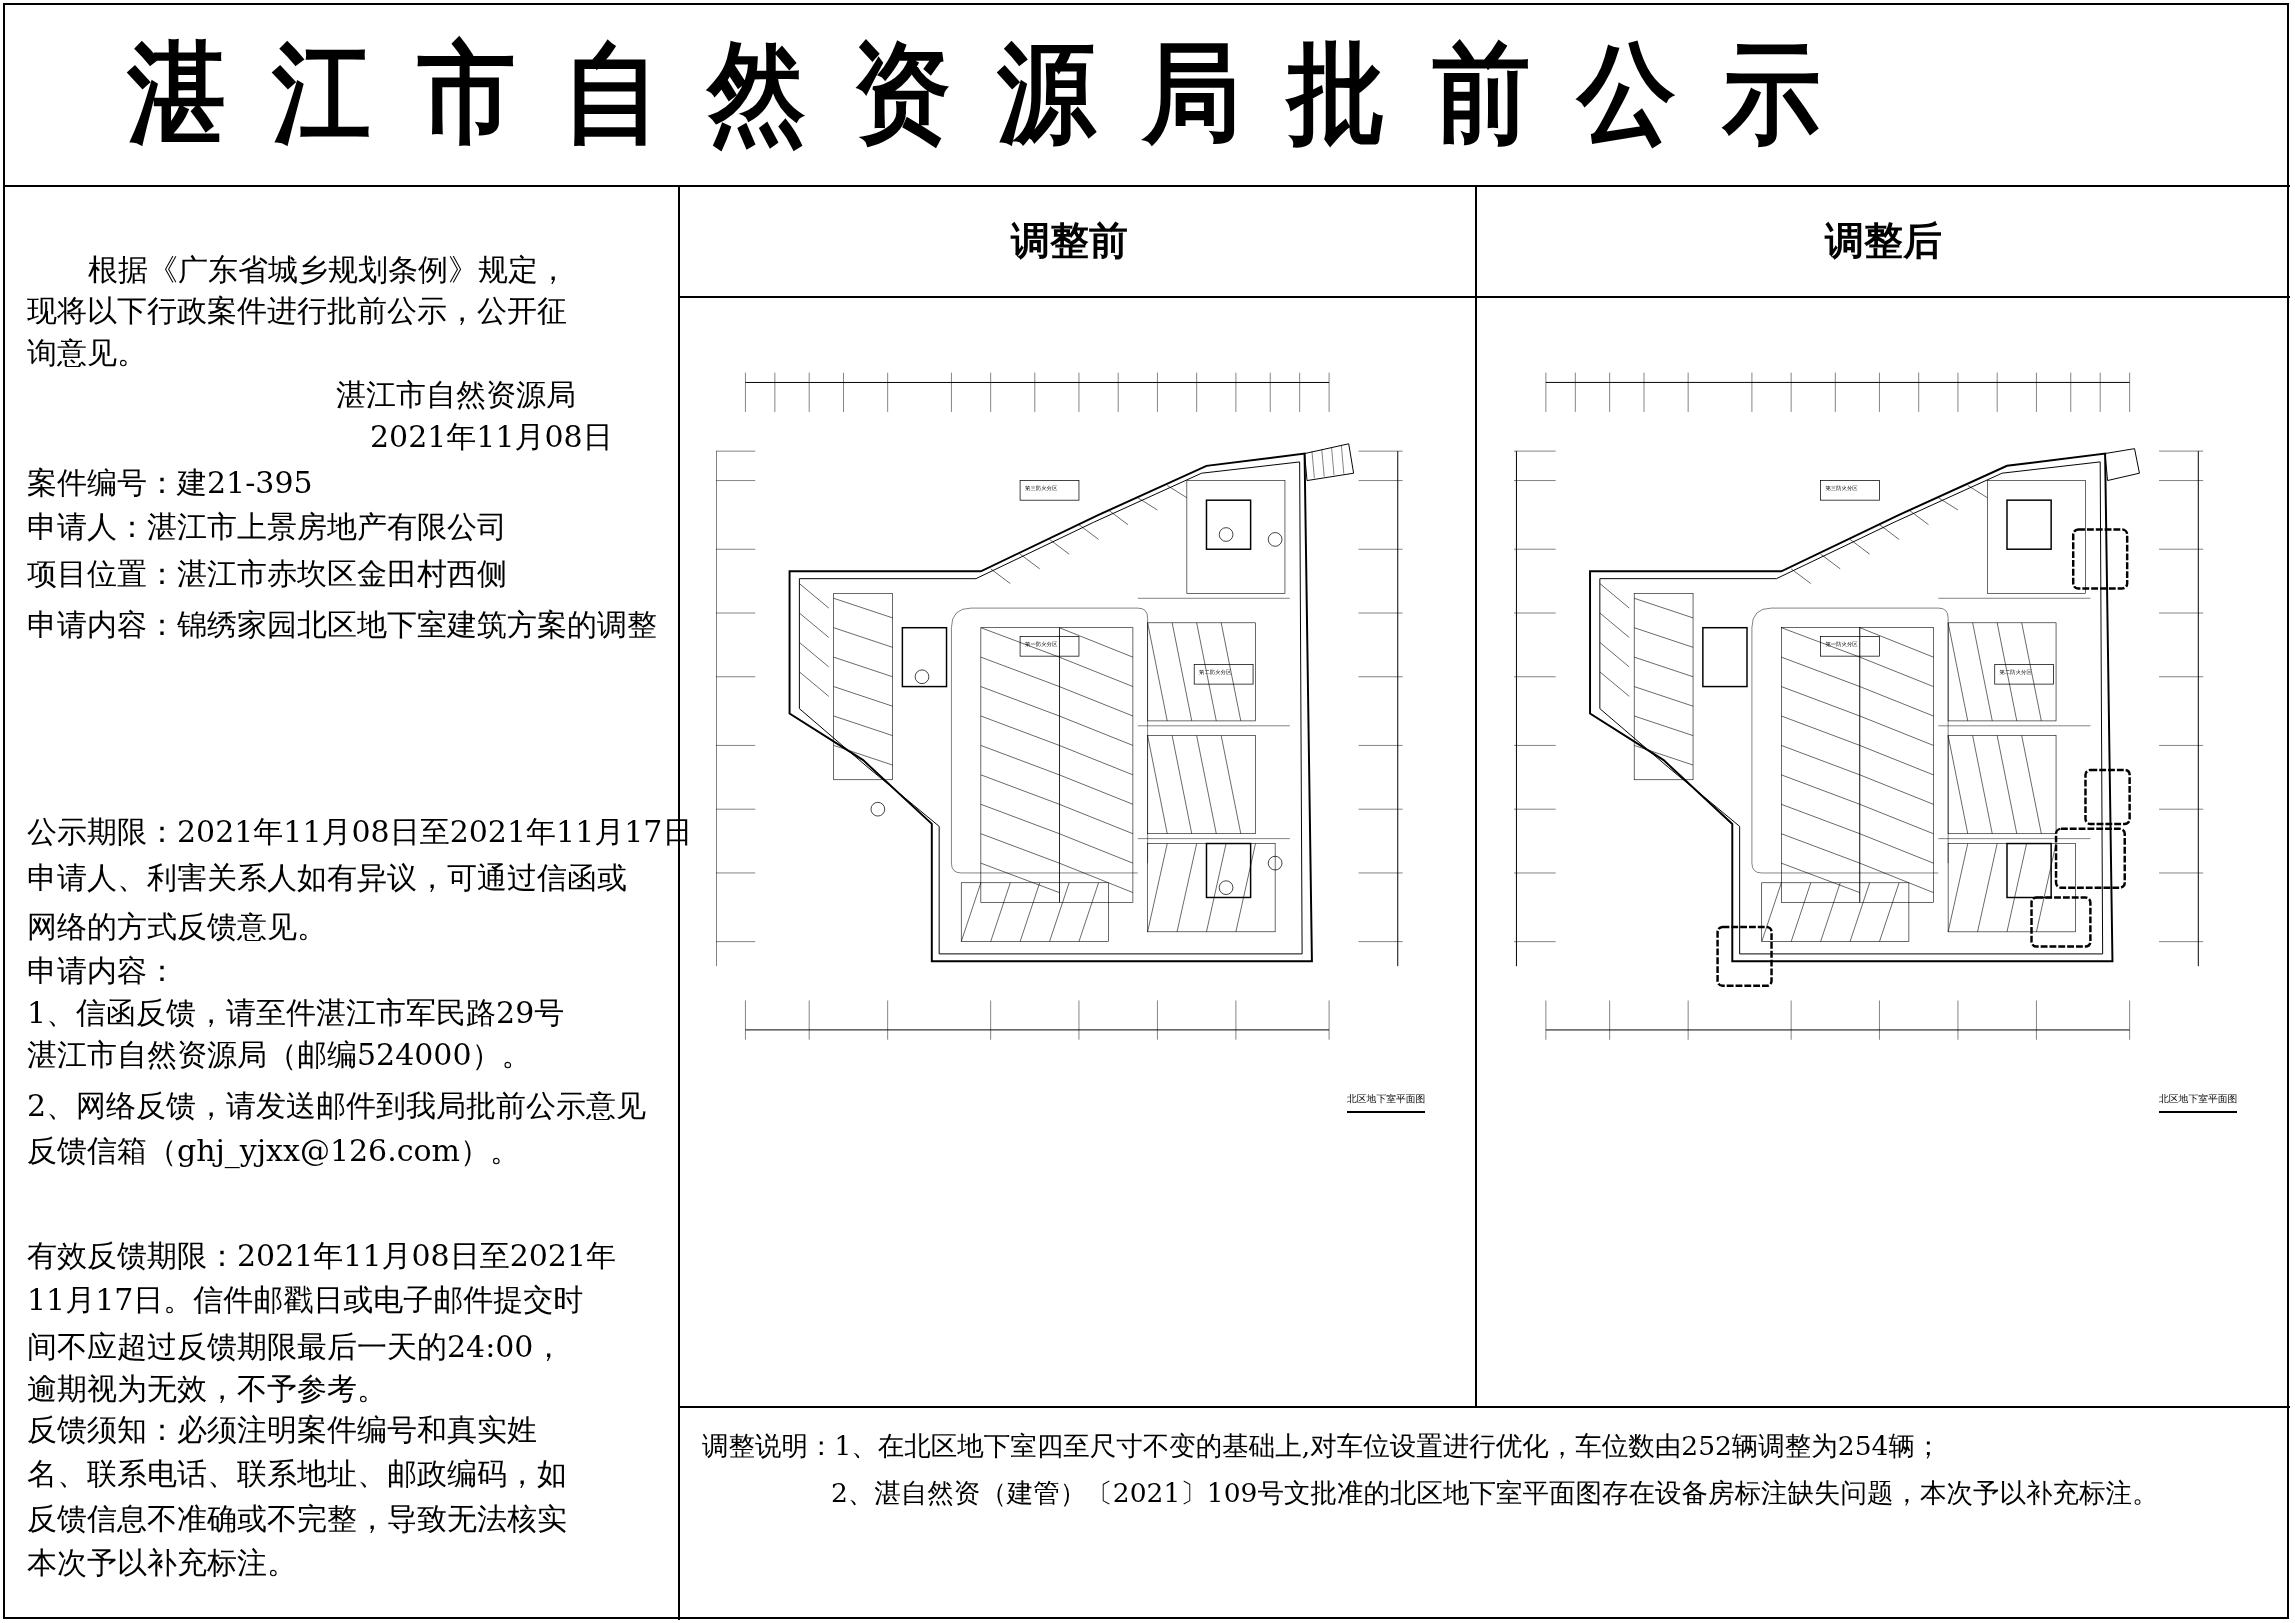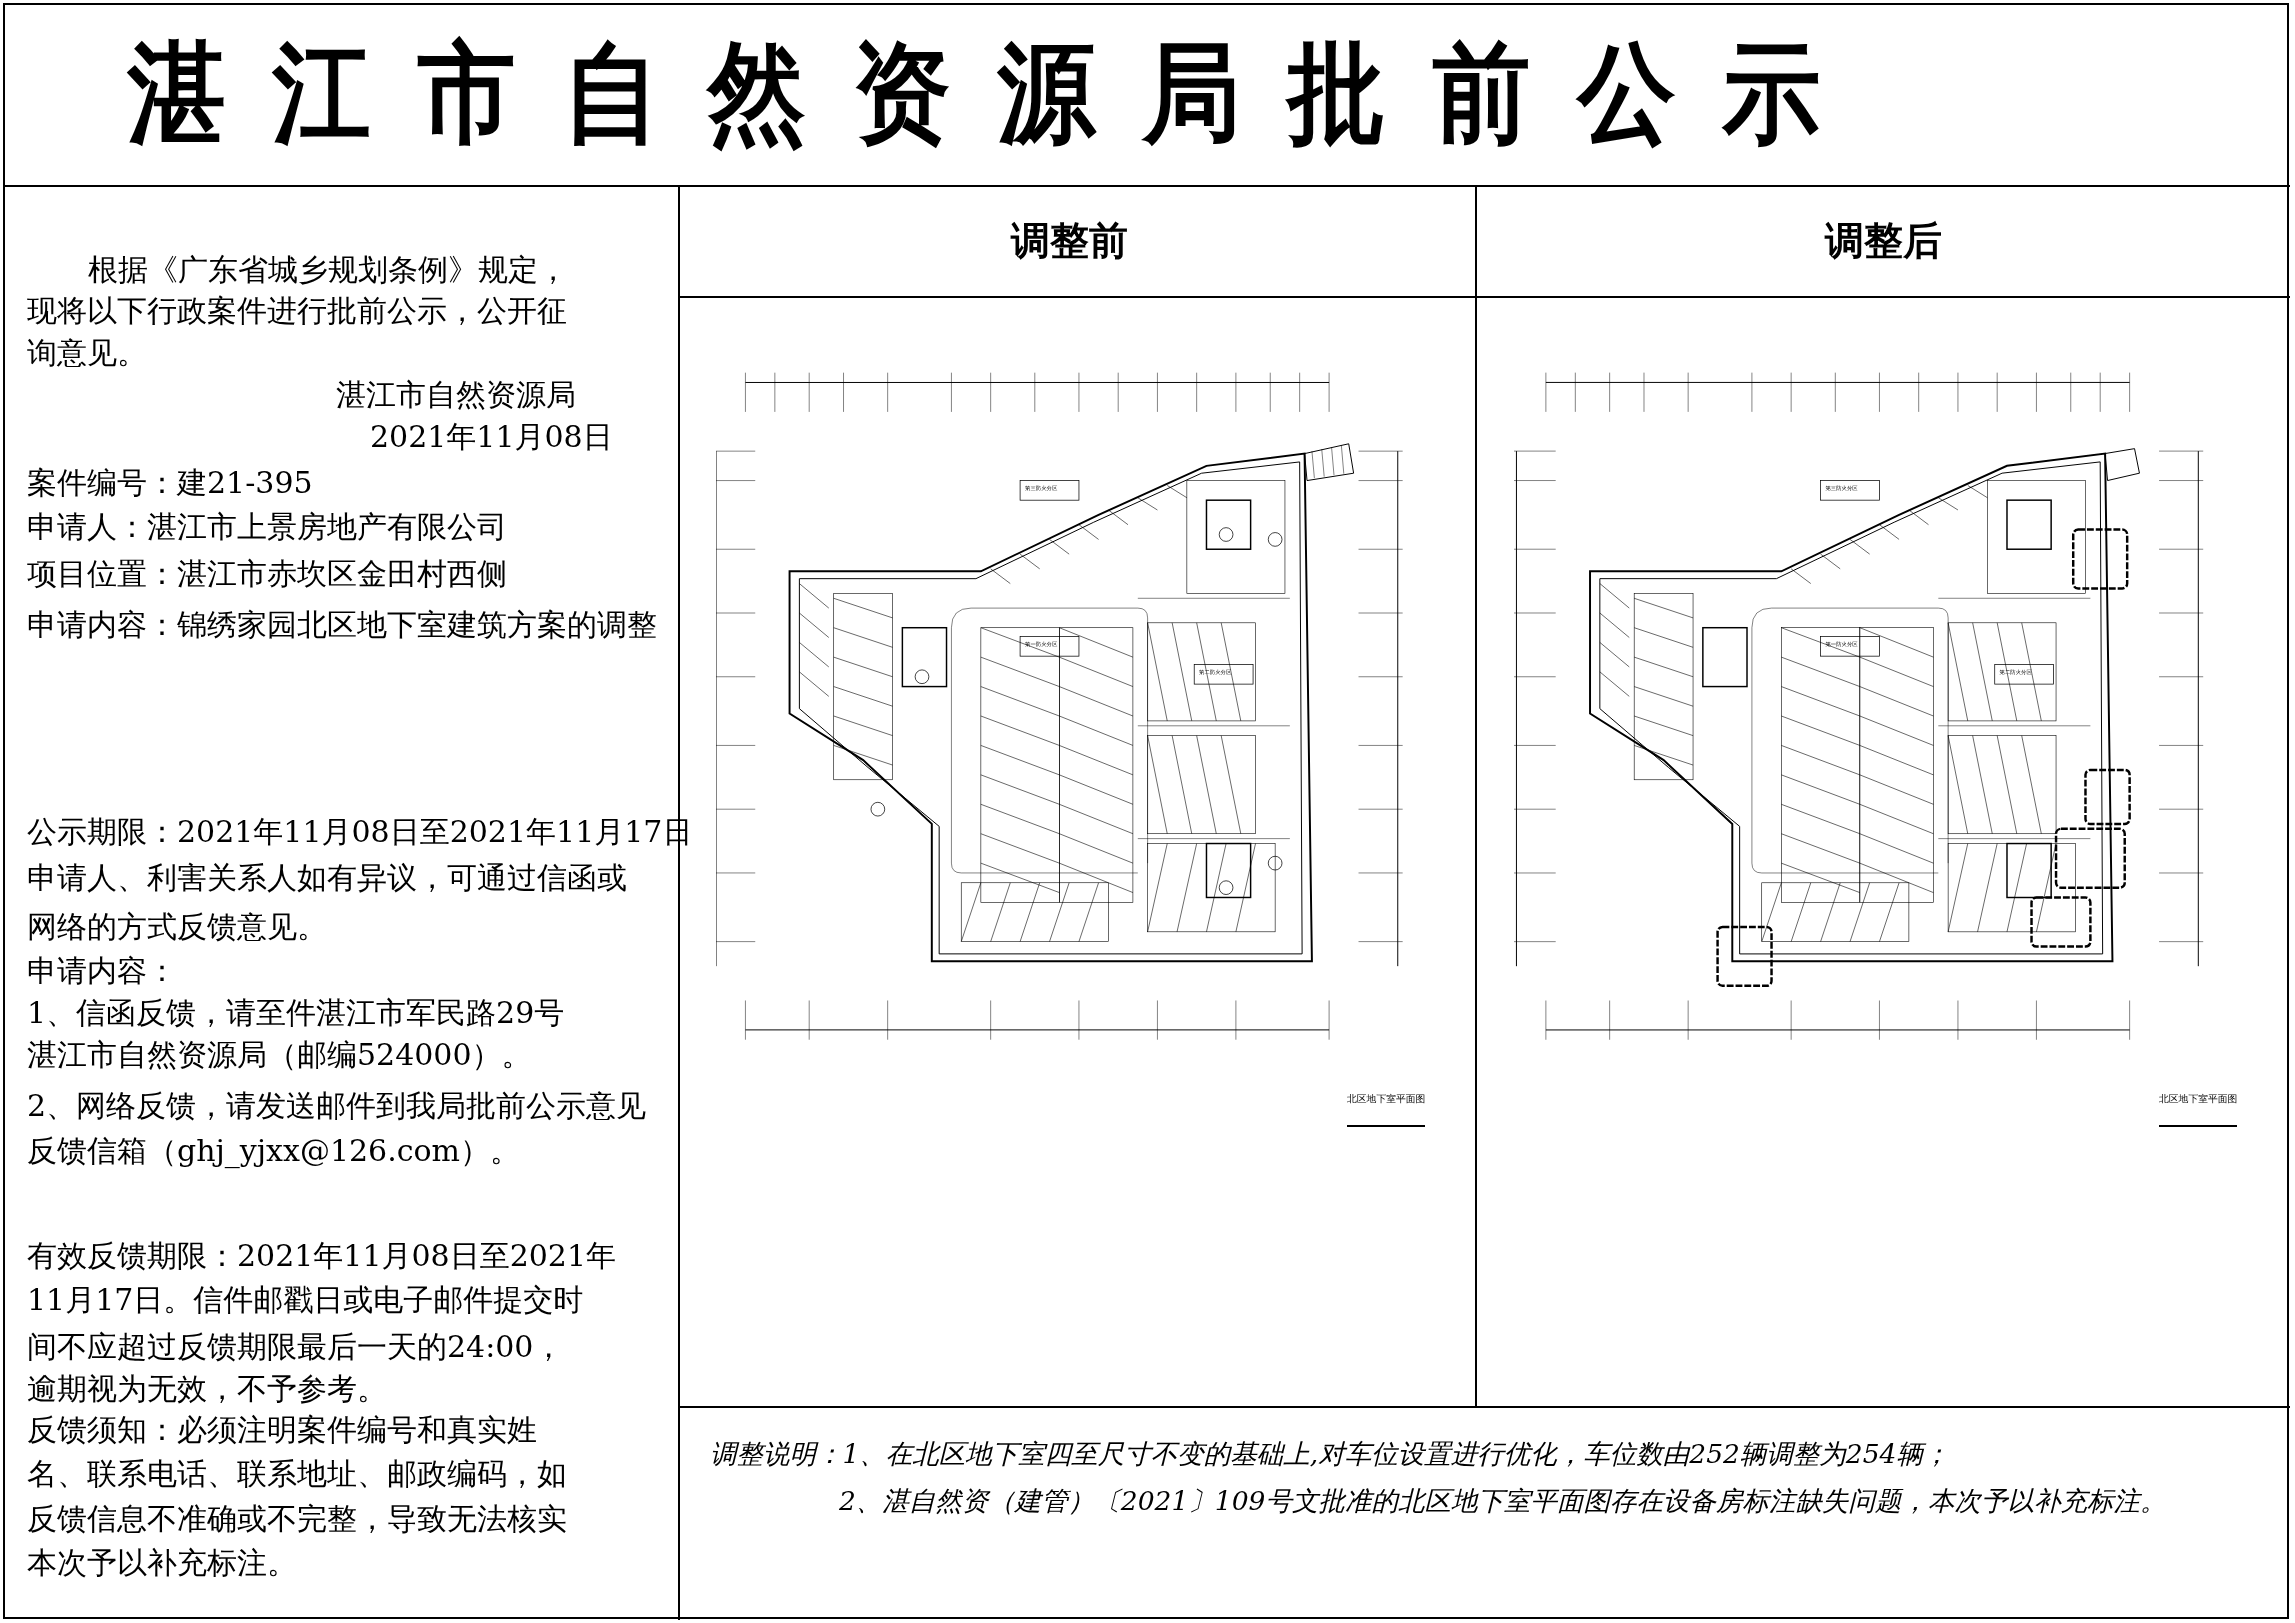--- a/index.html
+++ b/index.html
@@ -16,24 +16,24 @@
                 padding-left:47px; }
   .left-col { position:absolute; left:27px; top:240px; width:648px;
               font-size:30px; line-height:1; }
   .left-col p { margin:0; white-space:nowrap; position:absolute; left:0; }
   .col-head { position:absolute; top:186px; height:110px; display:flex; align-items:center;
               justify-content:center; font-family:"DejaVu Sans","Liberation Sans",sans-serif;
               font-weight:bold; font-size:39px; }
   .plan { position:absolute; }
   .plan svg { width:100%; height:100%; display:block; }
   .plan-caption { position:absolute; font-family:"DejaVu Sans","Liberation Sans",sans-serif;
-                  font-size:9.8px; border-bottom:2px double #000; padding-bottom:19px; white-space:nowrap; }
+                  font-size:9.8px; border-bottom:2px double #000; padding-bottom:5px; white-space:nowrap; }
   .notes { position:absolute; left:702px; top:1433px; width:1570px;
            font-size:26.5px; line-height:1; }
-  .notes p { margin:8px; white-space:nowrap; position:absolute;font-style:italic; }
+  .notes p { margin:0; white-space:nowrap; position:absolute; }
 </style>
 </head>
 <body>
 
 <div class="frame"></div>
 
 <div class="title">
   <span>湛江市自然资源局批前公示</span>
 </div>
 <div class="hline" style="left:3.4px;top:185px;width:2287px;"></div>

